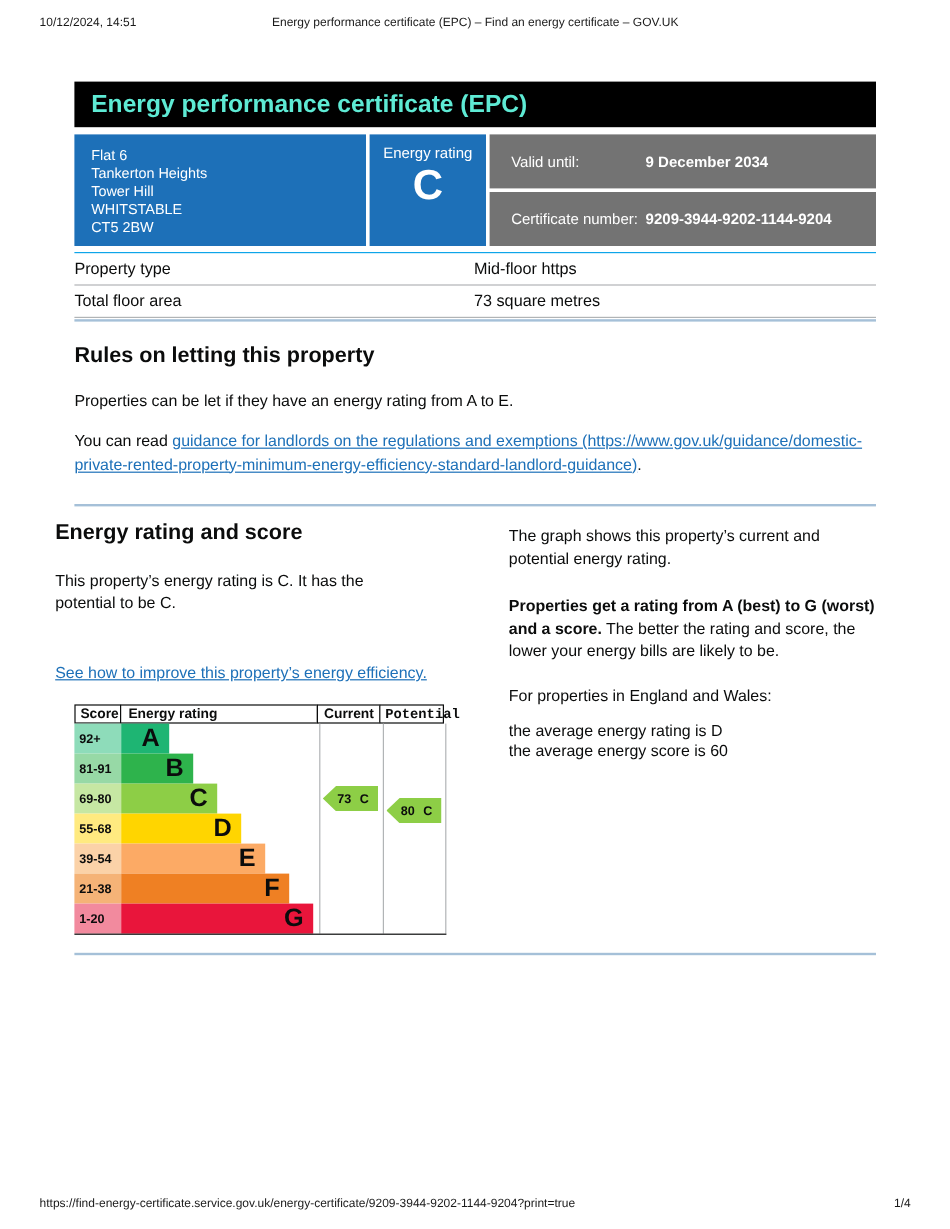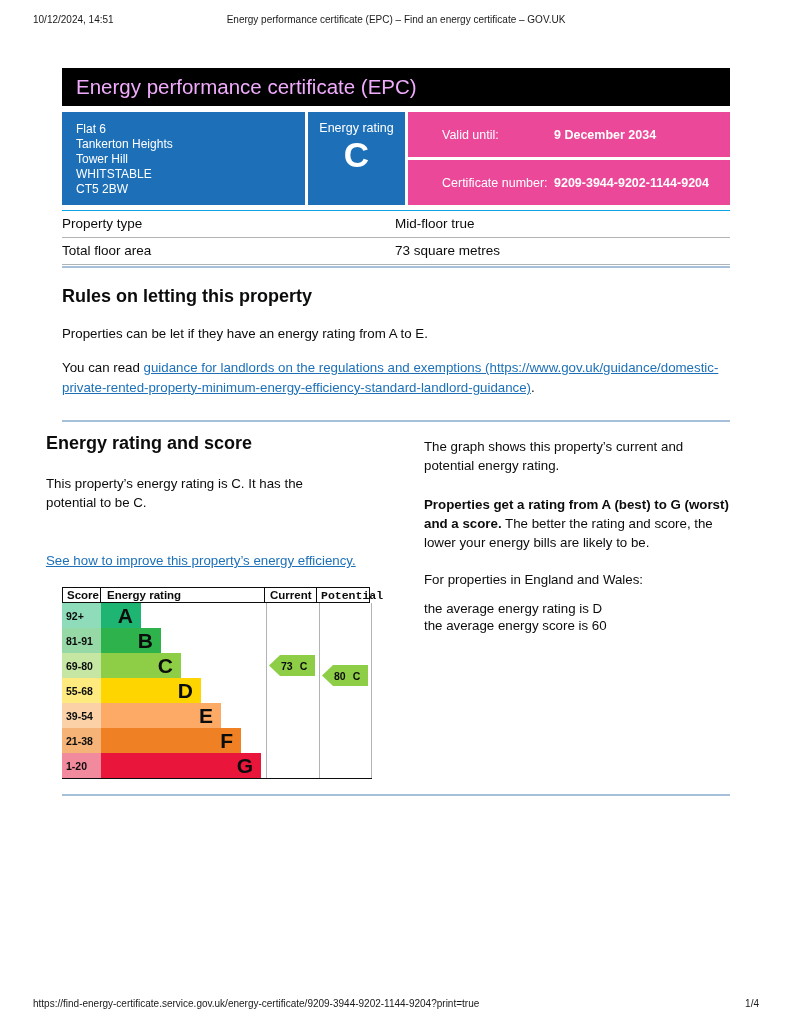--- a/index.html
+++ b/index.html
@@ -5,32 +5,32 @@
   html,body{margin:0;padding:0;background:#ffffff;}
   .page{position:relative;width:792px;height:1024px;background:#fff;overflow:hidden;
         font-family:"Liberation Sans",sans-serif;color:#0b0c0c;}
   
   .print-header{position:absolute;top:14px;left:0;width:792px;font-size:10px;color:#1a1a1a;}
   .ph-date{position:absolute;left:33px;top:0;}
   .ph-title{width:100%;text-align:center;}
   .footer-url{position:absolute;left:33px;top:998px;font-size:10px;color:#1a1a1a;}
   .footer-page{position:absolute;right:33px;top:998px;font-size:10px;color:#1a1a1a;}
   
-  .banner{position:absolute;left:62px;top:68px;width:668px;height:38px;background:#000;color:#f0abfc;
-          font-size:20.5px;font-weight:normal;line-height:38px;padding-left:14px;box-sizing:border-box;}
+  .banner{position:absolute;left:62px;top:68px;width:668px;height:38px;background:#000;color:#5eead4;
+          font-size:20.5px;font-weight:bold;line-height:38px;padding-left:14px;box-sizing:border-box;}
   
   .summary{position:absolute;left:62px;top:112px;width:668px;height:93px;display:flex;gap:3px;}
   .address-box{width:243px;background:#1d70b8;color:#fff;padding:10px 0 0 14px;
                font-size:12px;line-height:15px;box-sizing:border-box;}
   .rating-box{width:97px;background:#1d70b8;color:#fff;text-align:center;box-sizing:border-box;padding-top:9px;}
   .rating-label{font-size:12.5px;}
   .rating-letter{font-size:35px;font-weight:bold;line-height:40px;}
   .cert-box{flex:1;display:flex;flex-direction:column;gap:3px;}
-  .cert-row{background:#ec4899;color:#fff;flex:1;display:flex;align-items:center;
-            font-size:12.5px;padding-left:34px;box-sizing:border-box;}
+  .cert-row{background:#737373;color:#fff;flex:1;display:flex;align-items:center;
+            font-size:12.5px;padding-left:18px;box-sizing:border-box;}
   .cert-label{width:112px;}
   .cert-value{font-weight:bold;}
   
   .prop-table{position:absolute;left:62px;top:210px;width:668px;font-size:13.5px;}
   .prop-row{display:flex;border-bottom:1px solid #b1b4b6;padding:5px 0 6px;}
   .prop-row:first-child{border-top:1px solid #0ea5e9;}
   .prop-label{width:333px;}
   
   .rule{position:absolute;left:62px;width:668px;height:2px;background:#a5c0d8;}
   .rule1{top:266px;} .rule2{top:420px;} .rule3{top:794px;}
@@ -102,21 +102,21 @@
       <div class="cert-row">
         <span class="cert-label">Certificate number:</span>
         <span class="cert-value">9209-3944-9202-1144-9204</span>
       </div>
     </div>
   </div>
 
   <div class="prop-table">
     <div class="prop-row">
       <span class="prop-label">Property type</span>
-      <span class="prop-value">Mid-floor true</span>
+      <span class="prop-value">Mid-floor https</span>
     </div>
     <div class="prop-row">
       <span class="prop-label">Total floor area</span>
       <span class="prop-value">73 square metres</span>
     </div>
   </div>
 
   <div class="rule rule1"></div>
 
   <div class="h2 rules-heading">Rules on letting this property</div>

